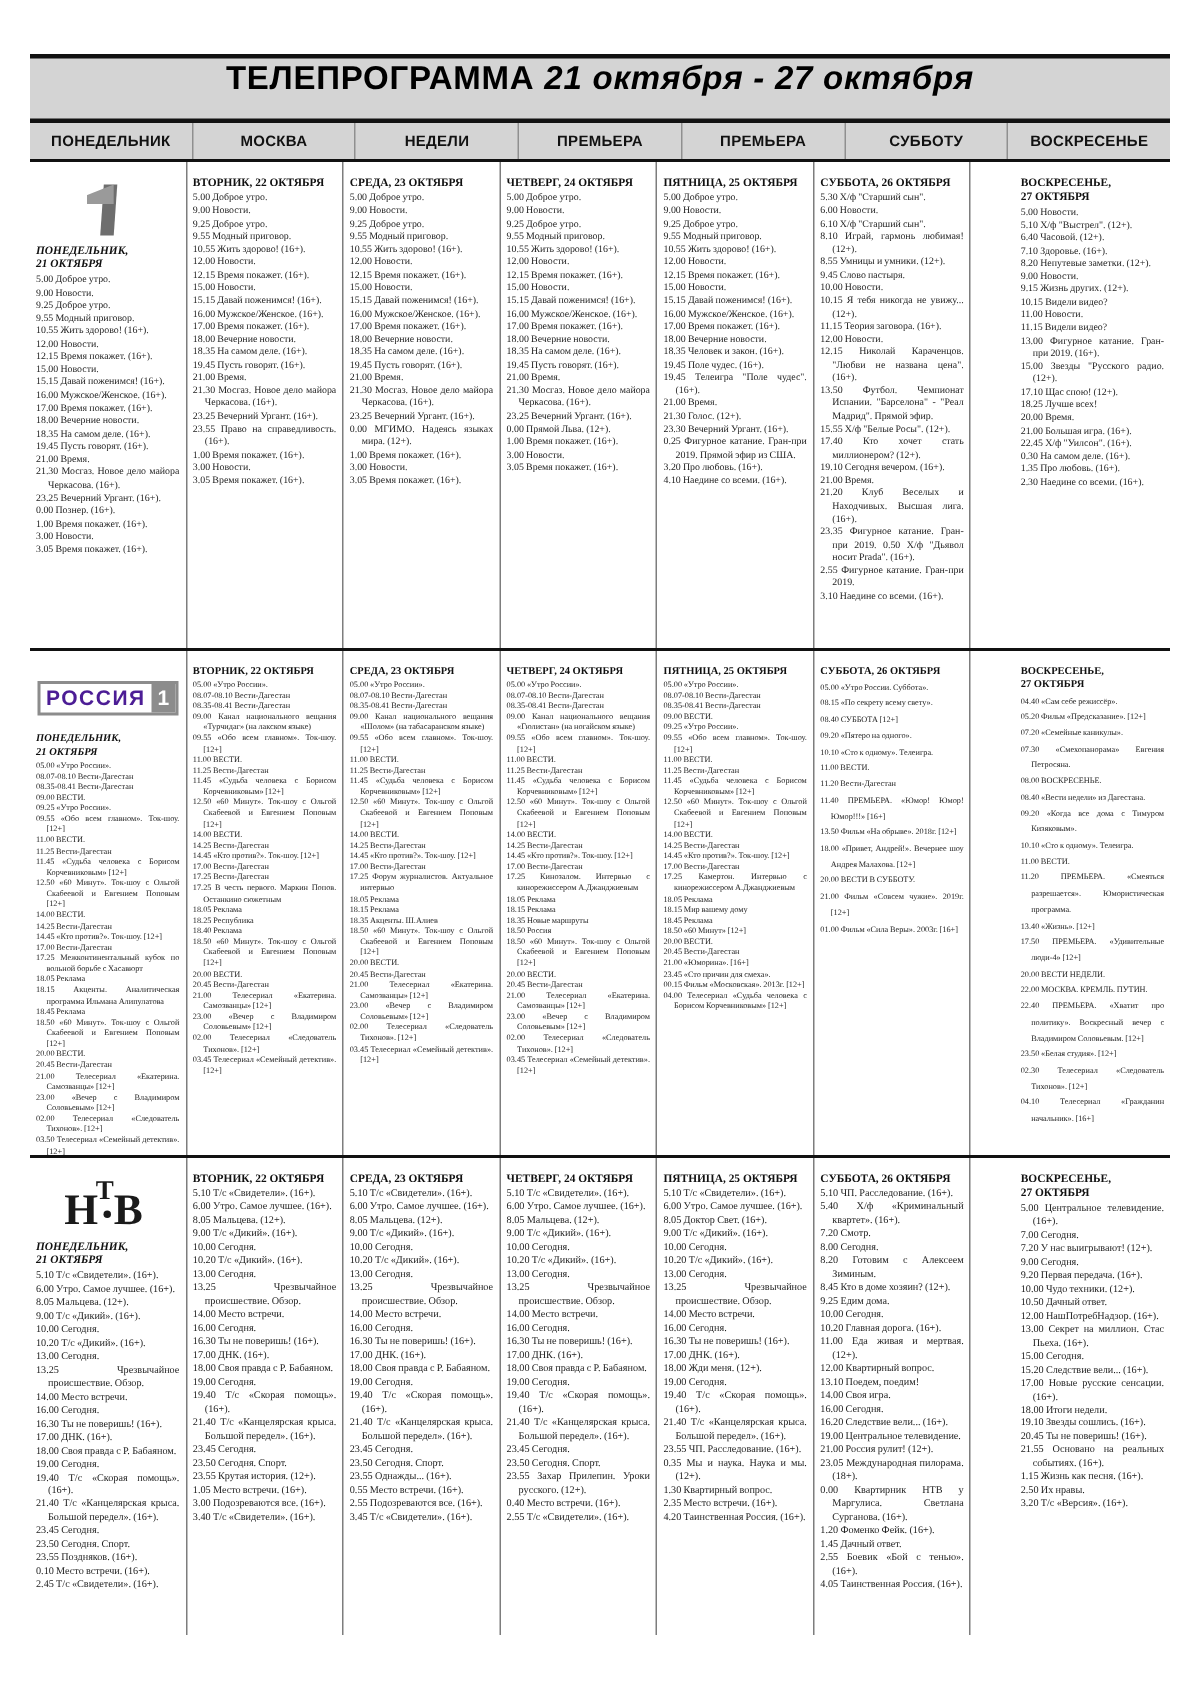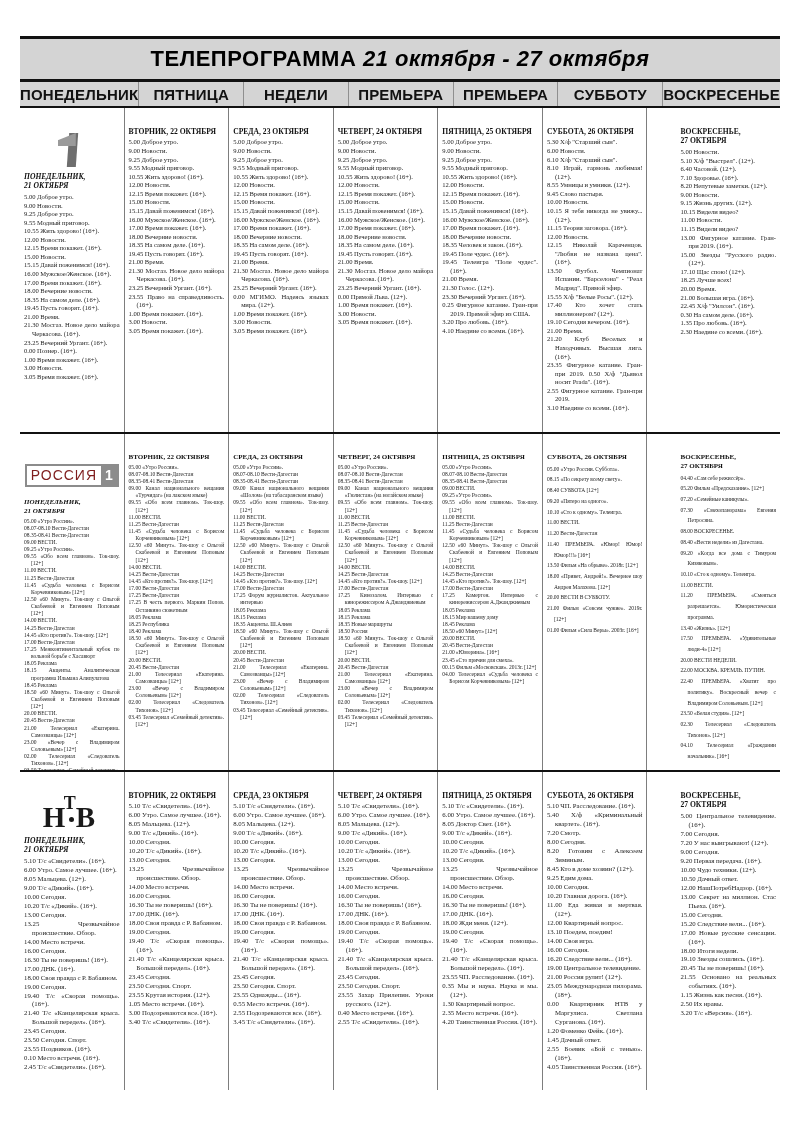--- a/index.html
+++ b/index.html
@@ -25,21 +25,20 @@
   }
 
   
   .masthead {
     margin-top: 36px;
     height: 40px;
     background: #d4d4d4;
     border-top: 3px solid #111;
     border-bottom: 3px solid #111;
     display: flex;
-    align-items: center;
     justify-content: center;
   }
   .masthead-title {
     font-family: "Liberation Sans", "DejaVu Sans", sans-serif;
     font-weight: bold;
     font-size: 22px;
     letter-spacing: 0.5px;
     color: #000;
     white-space: nowrap;
   }
@@ -53,21 +52,21 @@
     height: 24px;
     background: #d4d4d4;
     border-bottom: 2px solid #111;
   }
   .daycell {
     flex: 1 1 0;
     display: flex;
     align-items: center;
     justify-content: center;
     font-family: "Liberation Sans", "DejaVu Sans", sans-serif;
-    font-size: 15px;
+    font-size: 10px;
     font-weight: bold;
     letter-spacing: 0.2px;
     color: #111;
     border-right: 1px solid #8f8f8f;
     white-space: nowrap;
   }
   .daycell:last-child { border-right: none; }
 
   
   .channel {
@@ -77,21 +76,21 @@
     overflow: hidden;
   }
   .channel.ch1  { height: 326px; }
   .channel.ch2  { height: 338px; }
   .channel.ch3  { height: 318px; border-bottom: none; }
 
   .col {
     flex: 1 1 0;
     box-sizing: border-box;
     border-right: 1px solid #7d7d7d;
-    padding: 19px 4px 2px 4px;
+    padding: 9px 4px 2px 4px;
     overflow: hidden;
   }
   .col:last-child { border-right: none; margin-left: 29px; }
   .col.first { position: relative; }
 
   
   .logo-wrap {
     height: 44px;
     display: flex;
     align-items: center;
@@ -124,23 +123,23 @@
   
   .logo-rus {
     display: flex;
     align-items: center;
     border: 2px solid #8c8c8c;
     height: 19px;
     font-family: "Liberation Sans", "DejaVu Sans", sans-serif;
   }
   .logo-rus .word {
     font-size: 14px;
-    font-weight: normal;
+    font-weight: bold;
     letter-spacing: 1px;
-    color: #7f1d1d;
+    color: #4c1d95;
     padding: 0 4px;
   }
   .logo-rus .num {
     background: #8c8c8c;
     color: #ffffff;
     font-size: 14px;
     font-weight: bold;
     padding: 0 4px;
     align-self: stretch;
     display: flex;
@@ -226,21 +225,21 @@
 
   <div class="masthead">
     <div class="masthead-title">
       <span>ТЕЛЕПРОГРАММА</span>
       <span class="dates">21 октября - 27 октября</span>
     </div>
   </div>
 
   <div class="dayrow" id="dayrow">
       <div class="daycell">ПОНЕДЕЛЬНИК</div>
-      <div class="daycell">ПЯТНИЦА</div>
+      <div class="daycell">МОСКВА</div>
       <div class="daycell">НЕДЕЛИ</div>
       <div class="daycell">ПРЕМЬЕРА</div>
       <div class="daycell">ПРЕМЬЕРА</div>
       <div class="daycell">СУББОТУ</div>
       <div class="daycell">ВОСКРЕСЕНЬЕ</div>
     </div>
 
   <div class="channel ch1" id="ch-0">
       <div class="col mon first">
         <div class="logo-wrap">

